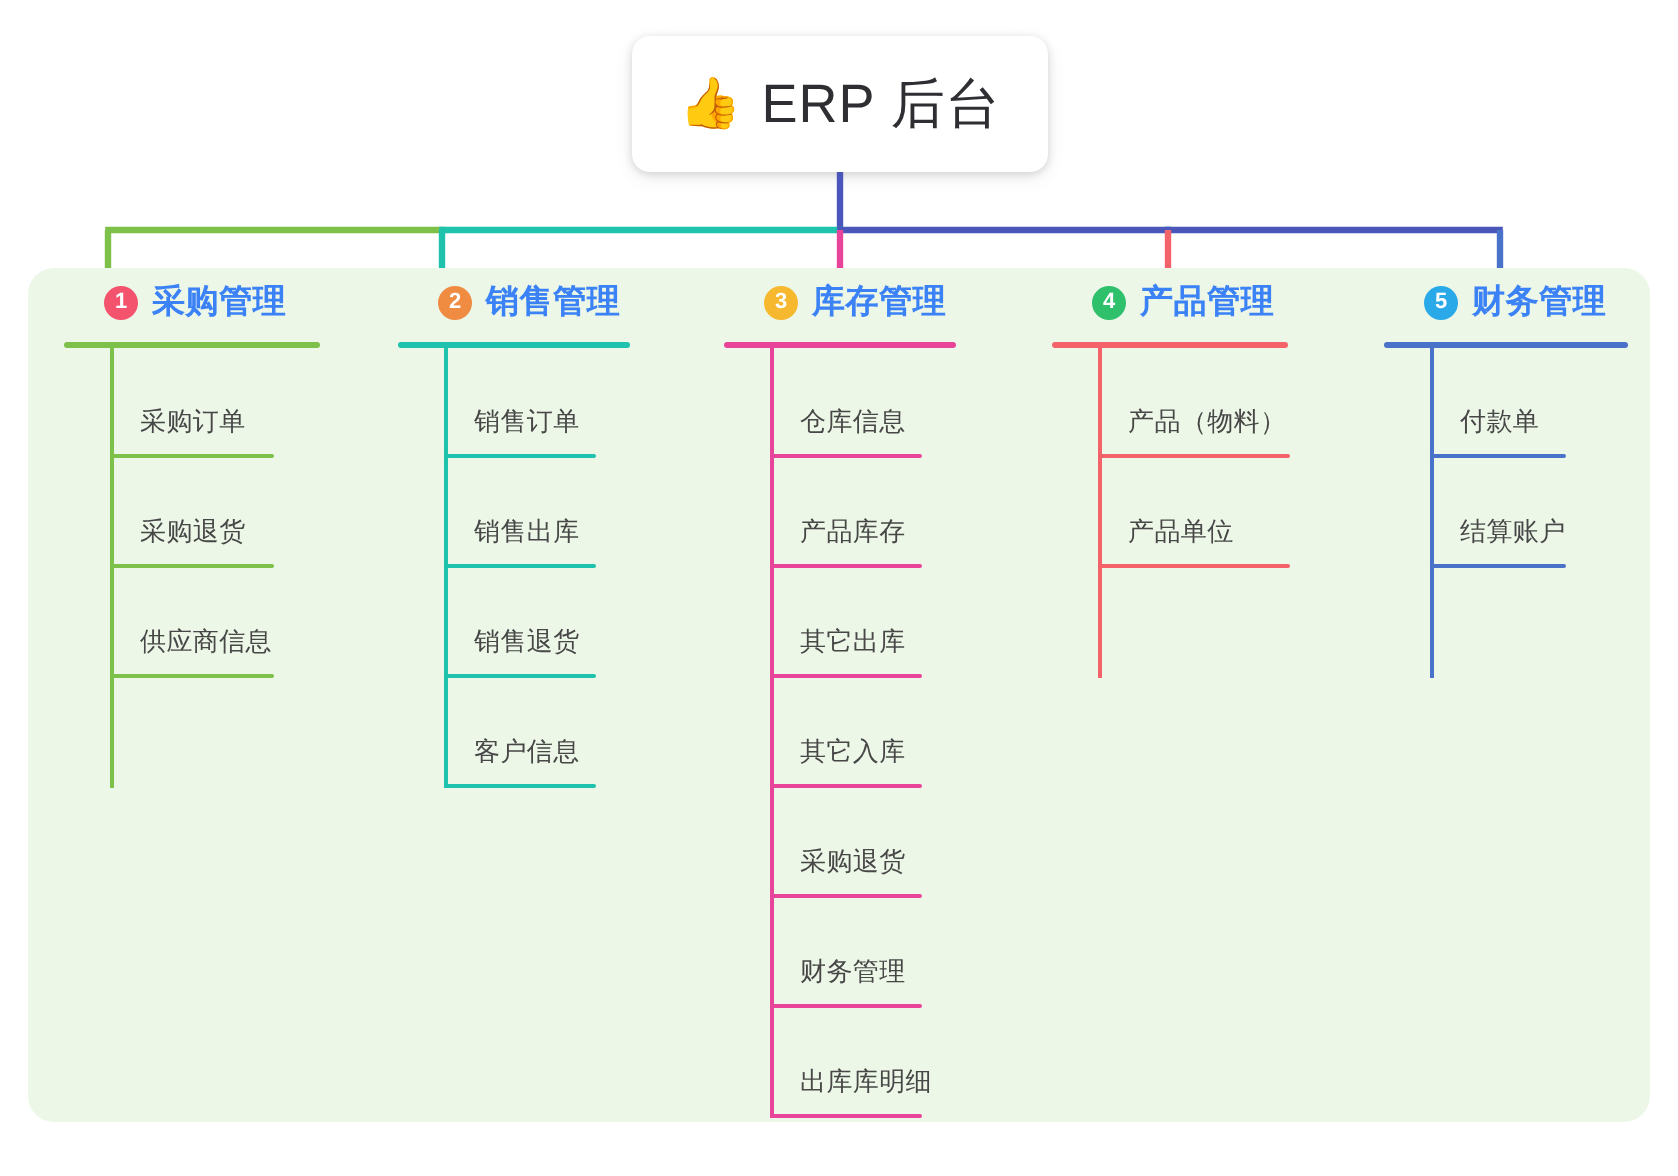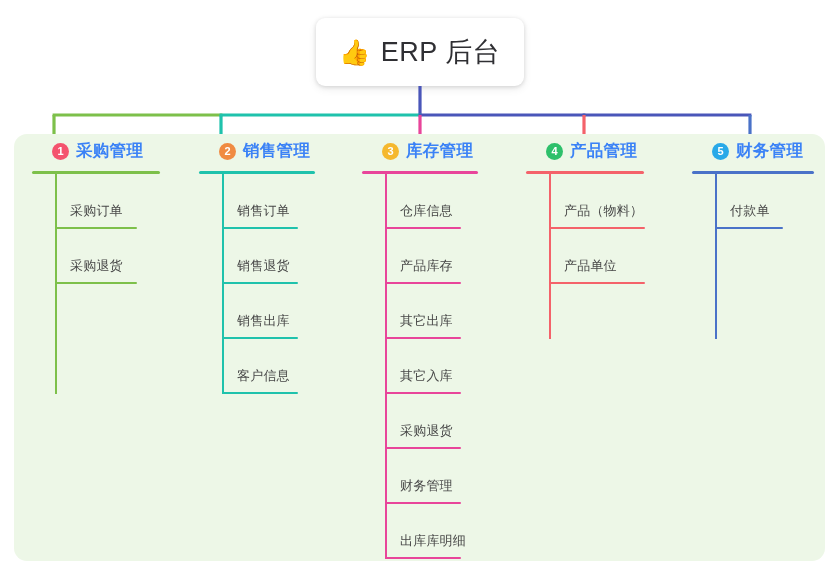--- a/index.html
+++ b/index.html
@@ -166,40 +166,44 @@
       <div class="items" style="height: 220px;">
         <div class="spine" style="height: 220px; background: rgb(125, 192, 74);"></div>
         <div class="item">
           <span class="item-label">采购订单</span>
           <div class="item-rule" style="width: 82px; background: rgb(125, 192, 74);"></div>
         </div>
         <div class="item">
           <span class="item-label">采购退货</span>
           <div class="item-rule" style="width: 82px; background: rgb(125, 192, 74);"></div>
         </div>
+        <div class="item">
+          <span class="item-label">供应商信息</span>
+          <div class="item-rule" style="width: 82px; background: rgb(125, 192, 74);"></div>
+        </div>
       </div>
     </div>
     <div class="column" style="left: 185px;">
       <div class="col-head">
         <span class="badge" style="background: rgb(240, 139, 66);">2</span>
         <span class="col-title">销售管理</span>
       </div>
       <div class="col-rule" style="width: 116px; background: rgb(31, 194, 172);"></div>
       <div class="items" style="height: 188px;">
         <div class="spine" style="height: 220px; background: rgb(31, 194, 172);"></div>
         <div class="item">
           <span class="item-label">销售订单</span>
           <div class="item-rule" style="width: 76px; background: rgb(31, 194, 172);"></div>
         </div>
         <div class="item">
+          <span class="item-label">销售出库</span>
+          <div class="item-rule" style="width: 76px; background: rgb(31, 194, 172);"></div>
+        </div>
+        <div class="item">
           <span class="item-label">销售退货</span>
-          <div class="item-rule" style="width: 76px; background: rgb(31, 194, 172);"></div>
-        </div>
-        <div class="item">
-          <span class="item-label">销售出库</span>
           <div class="item-rule" style="width: 76px; background: rgb(31, 194, 172);"></div>
         </div>
         <div class="item">
           <span class="item-label">客户信息</span>
           <div class="item-rule" style="width: 76px; background: rgb(31, 194, 172);"></div>
         </div>
       </div>
     </div>
     <div class="column" style="left: 348px;">
       <div class="col-head">
@@ -262,15 +266,19 @@
         <span class="badge" style="background: rgb(41, 169, 232);">5</span>
         <span class="col-title">财务管理</span>
       </div>
       <div class="col-rule" style="width: 122px; background: rgb(74, 114, 200);"></div>
       <div class="items" style="height: 165px;">
         <div class="spine" style="height: 165px; background: rgb(74, 114, 200);"></div>
         <div class="item">
           <span class="item-label">付款单</span>
           <div class="item-rule" style="width: 68px; background: rgb(74, 114, 200);"></div>
         </div>
+        <div class="item">
+          <span class="item-label">结算账户</span>
+          <div class="item-rule" style="width: 68px; background: rgb(74, 114, 200);"></div>
+        </div>
       </div>
     </div>
   </div>
 
 </body></html>

